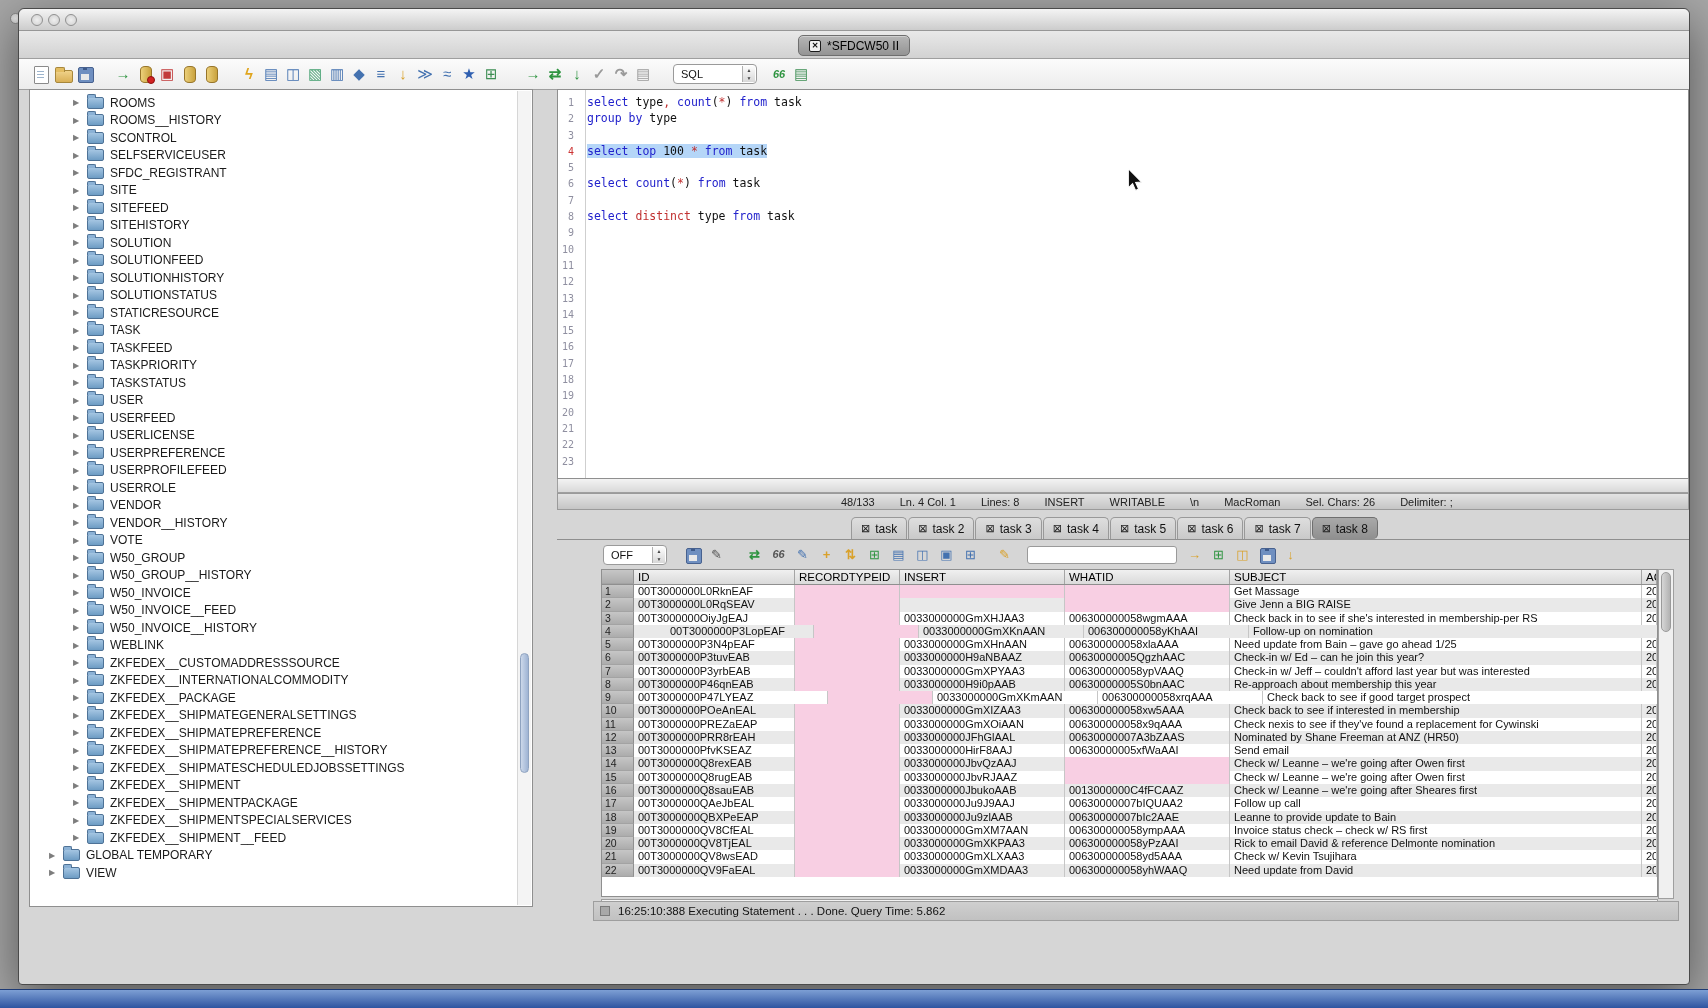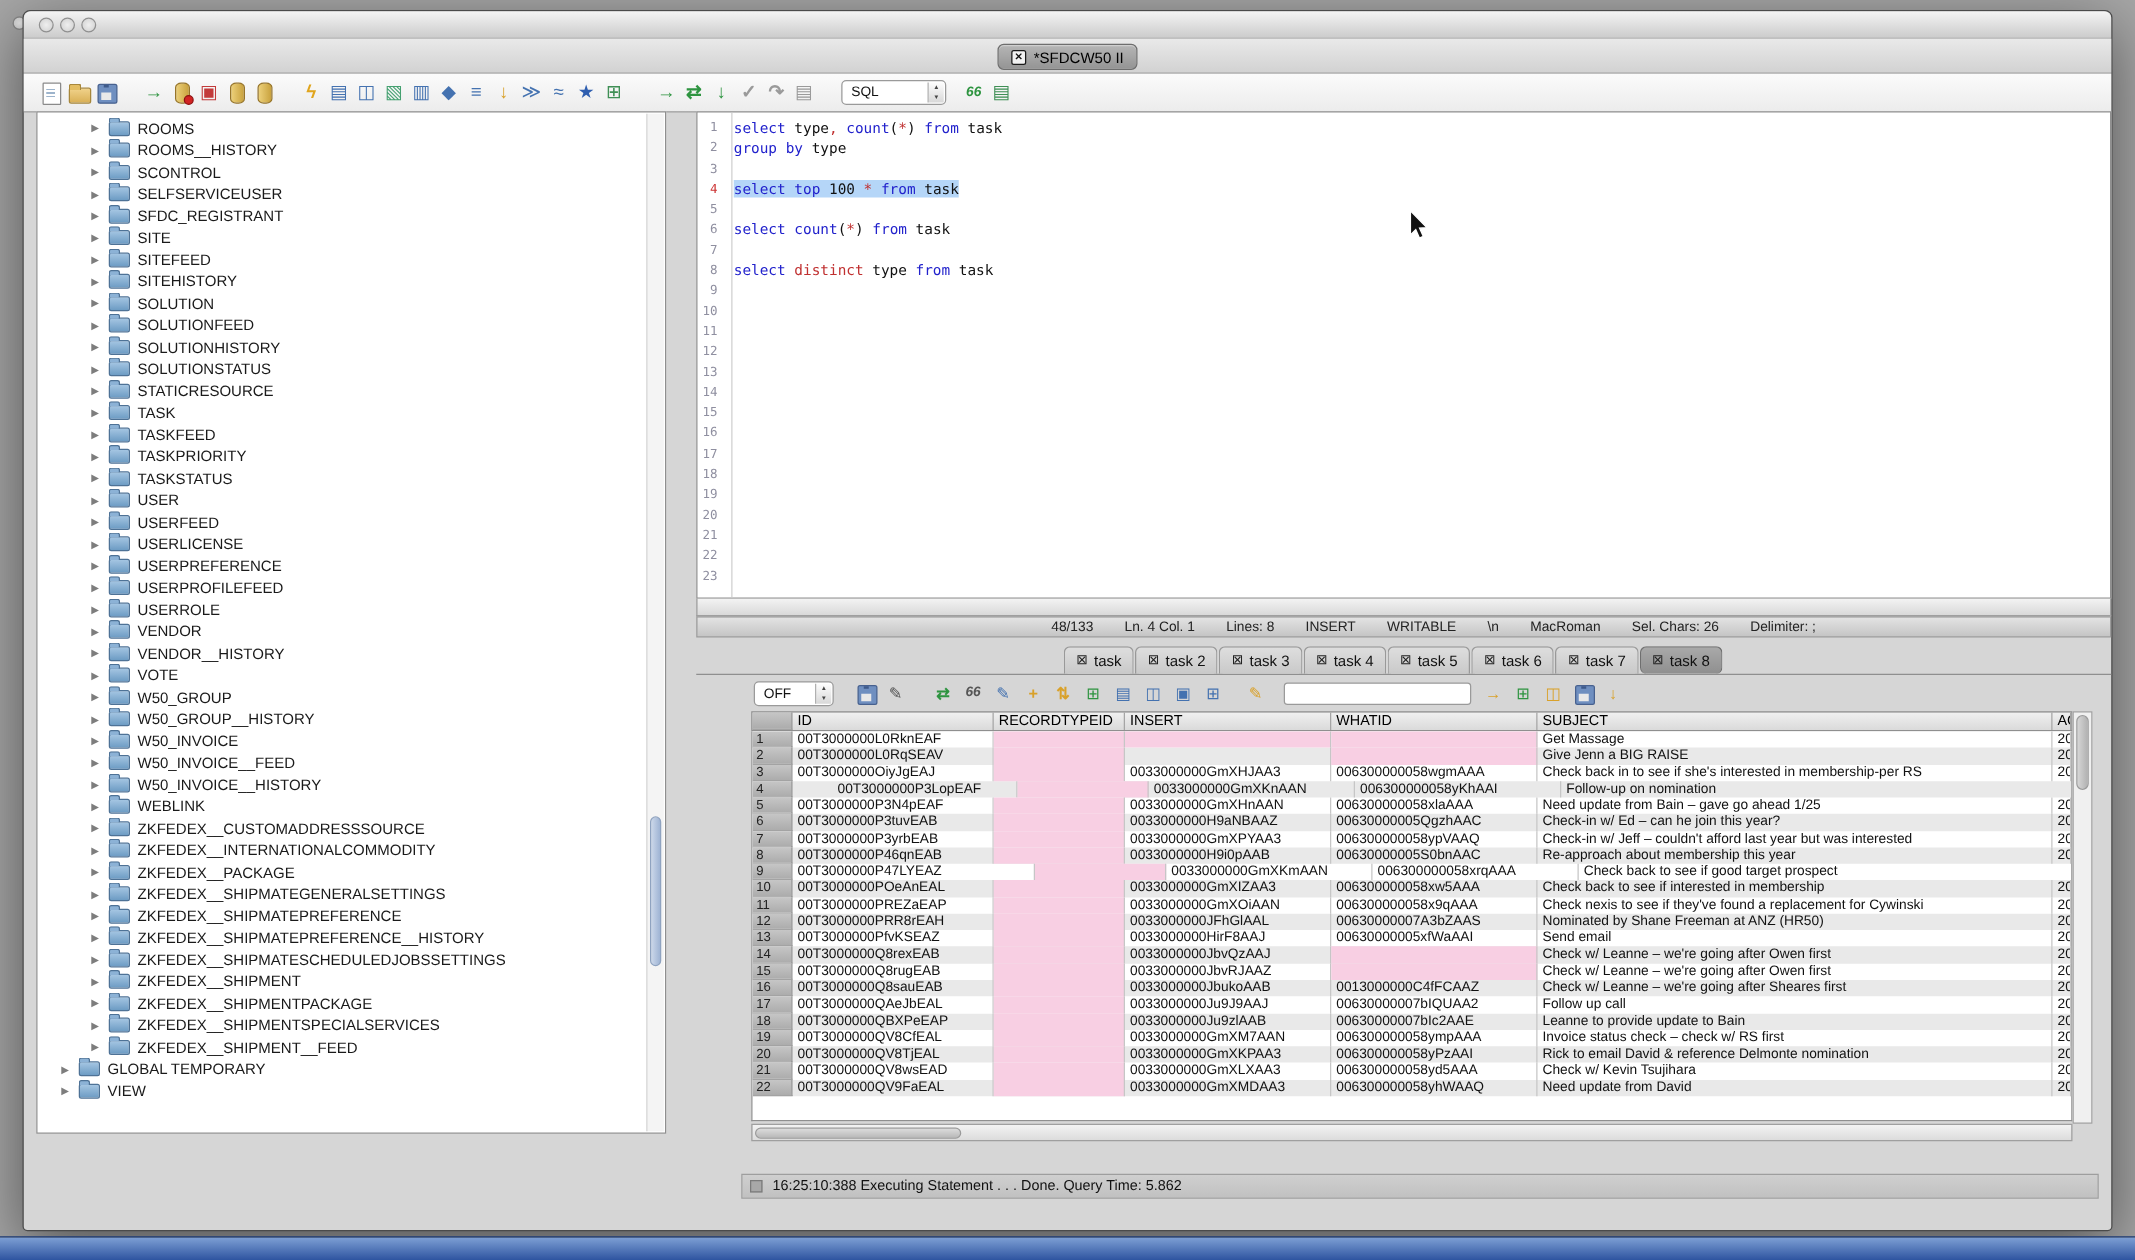--- a/index.html
+++ b/index.html
@@ -123,21 +123,21 @@
         border-bottom:1px solid #a3a3a3;font-size:10.5px;color:#222;padding-left:3px;}
   .grid-hscroll{position:absolute;left:0;top:330px;width:1057px;height:14px;
         background:linear-gradient(#f3f3f3,#dcdcdc);border:1px solid #9f9f9f;}
   .grid-hthumb{position:absolute;left:2px;top:1.5px;width:165px;height:9px;border-radius:5px;
         background:linear-gradient(#dcdcdc,#b9b9b9);border:1px solid #9a9a9a;}
   .grid-vscroll{position:absolute;left:1057px;top:0;width:16px;height:330px;background:#f0f0f0;
         border:1px solid #9f9f9f;}
   .grid-vthumb{position:absolute;left:2px;top:2px;width:10px;height:60px;border-radius:5px;
         background:linear-gradient(90deg,#d6d6d6,#b2b2b2);border:1px solid #9a9a9a;}
   
-  .bottombar{position:absolute;left:36px;top:850px;width:1086px;height:20px;display:flex;
+  .bottombar{position:absolute;left:36px;top:812px;width:1086px;height:20px;display:flex;
         align-items:center;gap:8px;padding:0 6px;font-size:11.5px;color:#111;
         background:linear-gradient(#cfcfcf,#c1c1c1);border:1px solid #9e9e9e;}
   .sq{width:10px;height:10px;background:#a8a8a8;border:1px solid #7a7a7a;flex:none;}
   .cursorsvg{position:absolute;left:1126px;top:168px;}
 </style>
 </head>
 <body>
 
 <div class="screen">
   <span class="bdot" style="left:10px"></span>

